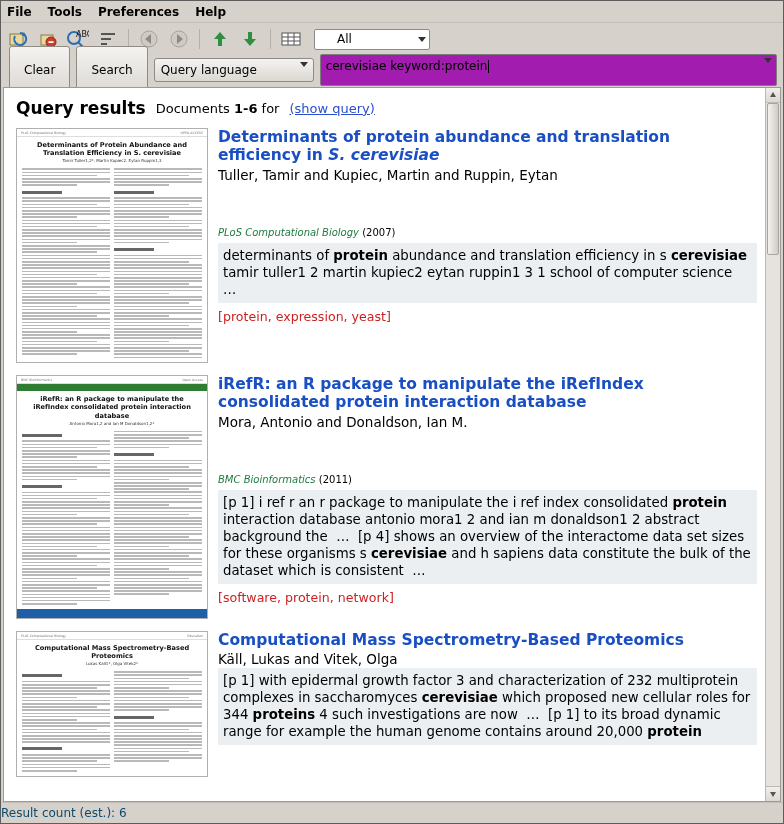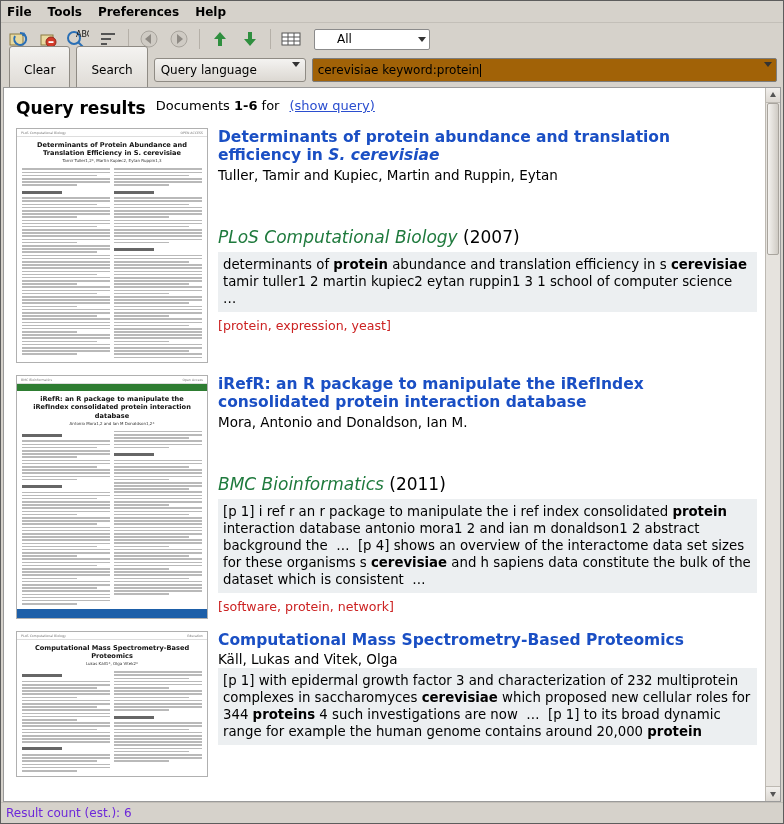--- a/index.html
+++ b/index.html
@@ -141,33 +141,33 @@
     display: flex; align-items: center; justify-content: center;
   }
   .qlang {
     height: 22px;
     min-width: 126px;
     background: linear-gradient(to bottom,#f4f3f1,#dcd8d2);
     border: 1px solid #8f8b84;
     border-radius: 3px;
     font-size: 12px;
     display: flex; align-items: center;
-    padding: 0 18px 0 6px;
+    padding: 0 26px 0 6px;
     position: relative;
   }
   .qlang .arrow { position: absolute; right: 5px; top: 8px; }
   .qinput {
     flex: 1 1 auto;
     height: 22px;
-    background: #a16207;
+    background: #a21caf;
     border: 1px solid #7d7d7d;
     border-radius: 2px;
     font-size: 12px;
     display: flex; align-items: center;
-    padding: 0 16px 0 5px;
+    padding: 0 16px 8px 5px;
     position: relative;
     color: #000;
   }
   .qinput .arrow { position: absolute; right: 4px; top: 8px; }
   .caret {
     display:inline-block;
     width:1px; height:13px;
     background:#000;
     margin-left:1px;
   }
@@ -182,21 +182,21 @@
     overflow: hidden;
     display: flex;
   }
   .results {
     flex: 1 1 auto;
     overflow: hidden;
     padding: 0;
   }
   .qheader {
     display: flex;
-    align-items: flex-start;
+    align-items: center;
     gap: 10px;
     padding: 10px 0 8px 12px;
     font-size: 13px;
   }
   .qheader .qtitle { font-size: 17px; font-weight: bold; color: #000; }
   .qheader .qdocs { font-size: 13px; color: #000; }
   .qheader .qdocs b { font-weight: bold; }
   .qheader a { color: #2b4ecf; text-decoration: underline; font-size: 13px; }
 
   .result {
@@ -216,21 +216,21 @@
   .rbody { flex: 1 1 auto; min-width: 0; }
   .rtitle {
     color: #1a4fc4;
     font-size: 15.5px;
     font-weight: bold;
     line-height: 1.18;
     margin-bottom: 1px;
   }
   .rtitle .ital { font-style: italic; }
   .rauthors { font-size: 13.5px; color: #000; margin: 2px 0 1px; }
-  .rjournal { font-size: 17px; margin-bottom: 5px; margin-top: 44px; }
+  .rjournal { font-size: 10px; margin-bottom: 5px; margin-top: 44px; }
   .rjournal .jname { color: #1f7a3d; font-style: italic; }
   .rjournal .jyear { color: #000; }
   .rabstract {
     background: #eceff1;
     font-size: 13.3px;
     line-height: 1.28;
     color: #000;
     padding: 4px 6px 5px 5px;
     border: 0;
   }
@@ -263,24 +263,23 @@
     background: linear-gradient(to right,#f4f2ef,#cfcbc4);
     border: 1px solid #a8a49d;
     border-radius: 2px;
   }
 
   
   .statusbar {
     height: 20px;
     background: #d6d2cb;
     font-size: 12px;
-    color: #6d28d9;
+    color: #0c4a6e;
     display: flex;
     align-items: center;
-    padding-left: 5px;
     flex: 0 0 auto;
     border-top: 1px solid #c3bfb8;
   }
 
   
   .doc-head { font-size: 3.2px; color: #777; padding: 2px 4px 1px; border-bottom: .5px solid #ddd; display:flex; justify-content:space-between;}
   .doc-title { font-size: 6.6px; font-weight: bold; text-align: center; padding: 4px 6px 1px; line-height: 1.25; color:#111;}
   .doc-sub { font-size: 4px; text-align: center; color:#333; padding-bottom:3px;}
   .doc-cols { display: flex; gap: 4px; padding: 2px 5px 4px; }
   .doc-col { flex: 1; }

